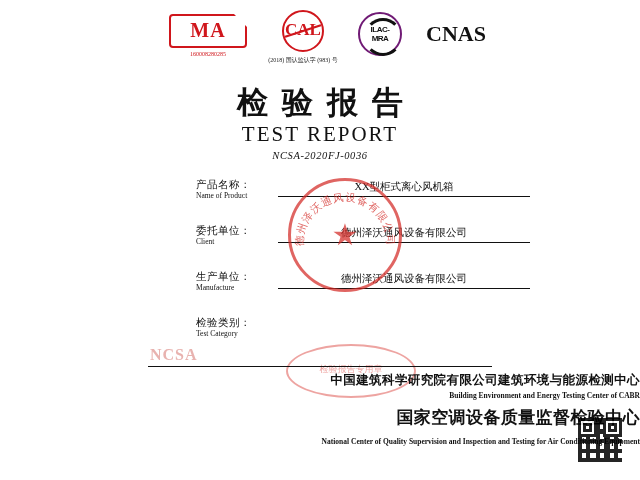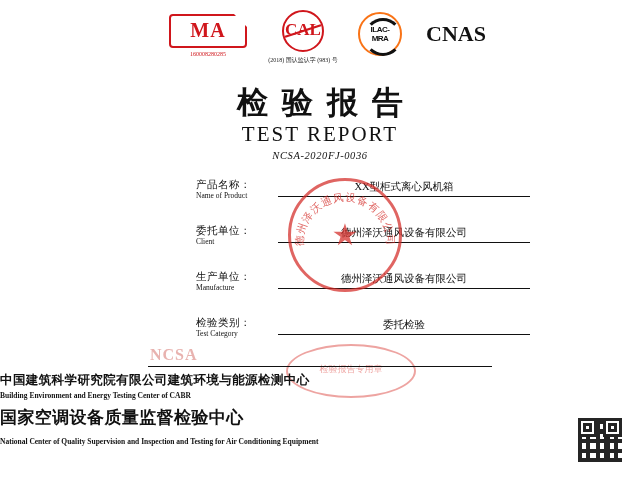--- a/index.html
+++ b/index.html
@@ -96,21 +96,21 @@
     color: #222;
     margin-top: 4px;
     white-space: nowrap;
   }
   
   .mark-ilac { left: 352px; top: 12px; width: 56px; }
   .ilac-circle {
     width: 40px;
     height: 40px;
     margin: 0 auto;
-    border: 2px solid #f97316;
+    border: 2px solid #701a75;
     border-radius: 50%;
     position: relative;
     background: #fff;
     text-align: center;
   }
   .ilac-inner {
     position: absolute;
     left: 50%;
     top: 50%;
     transform: translate(-50%,-50%);
@@ -242,21 +242,21 @@
     top: 366px;
     width: 344px;
     height: 1px;
     background: #111;
   }
   .footer {
     position: absolute;
     left: 0;
     top: 372px;
     width: 640px;
-    text-align: left;
+    text-align: right;
   }
   .f-cn1 {
     font-size: 12.5px;
     font-weight: bold;
     letter-spacing: 0.4px;
     color: #111;
   }
   .f-en1 {
     font-size: 7.5px;
     font-weight: bold;
@@ -441,21 +441,20 @@
         <div class="lbl-en">Manufacture</div>
       </div>
       <div class="field-value">德州泽沃通风设备有限公司</div>
     </div>
 
     <div class="field">
       <div class="field-labels">
         <div class="lbl-cn">检验类别：</div>
         <div class="lbl-en">Test Category</div>
       </div>
-      <div class="field-value">委托检验</div>
     </div>
   </div>
 
   <div class="stamp-main">
     <div class="stamp-arc-text">
       <svg viewBox="0 0 108 108" width="108" height="108">
         <defs>
           <path id="arcpath" d="M 12,62 A 42,42 0 0 1 96,62" fill="none"></path>
         </defs>
         <text>

